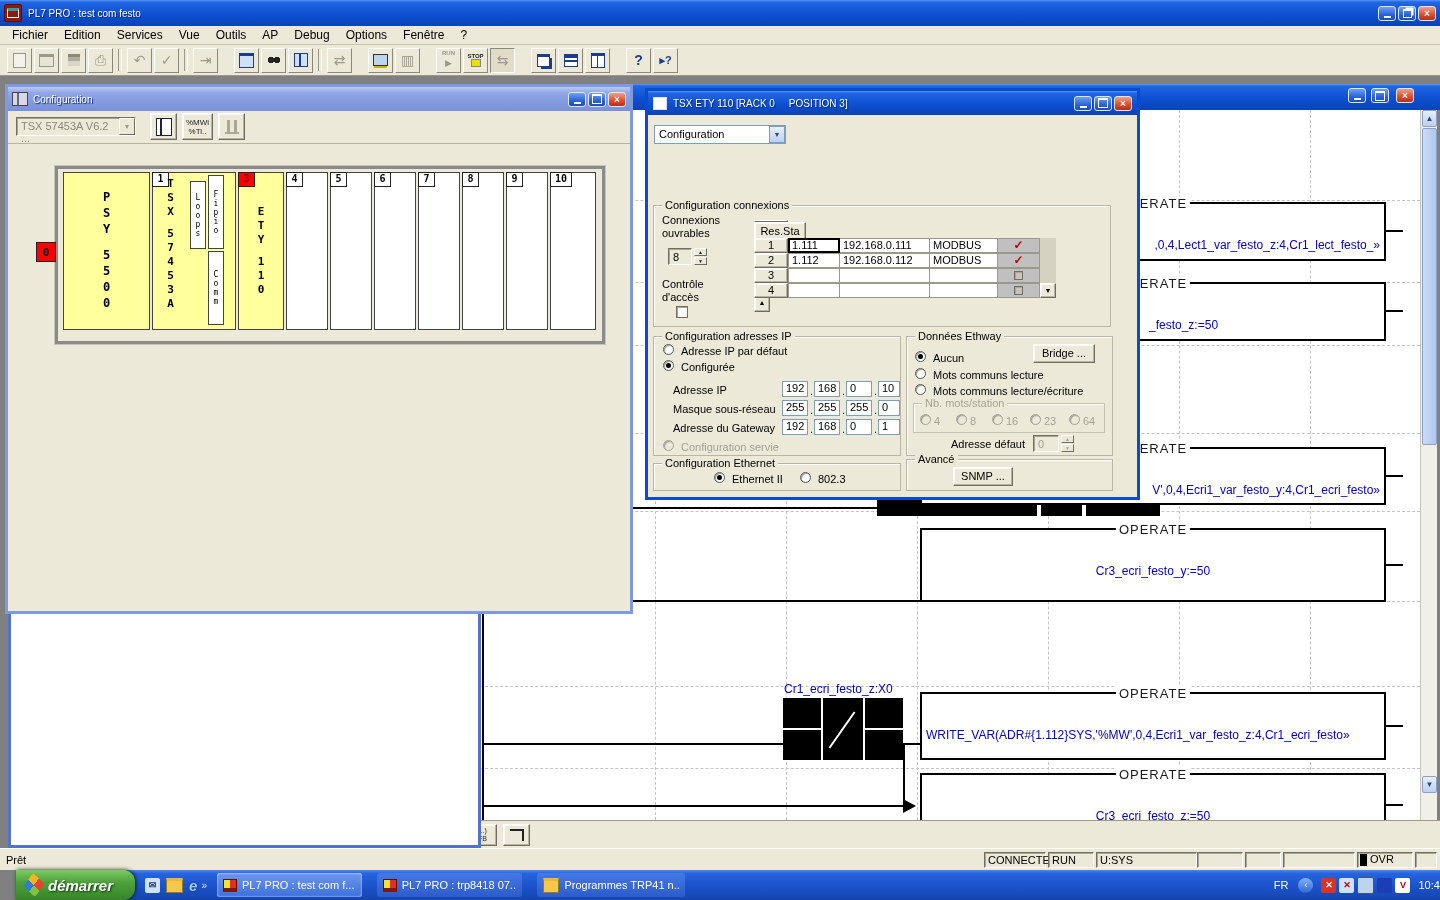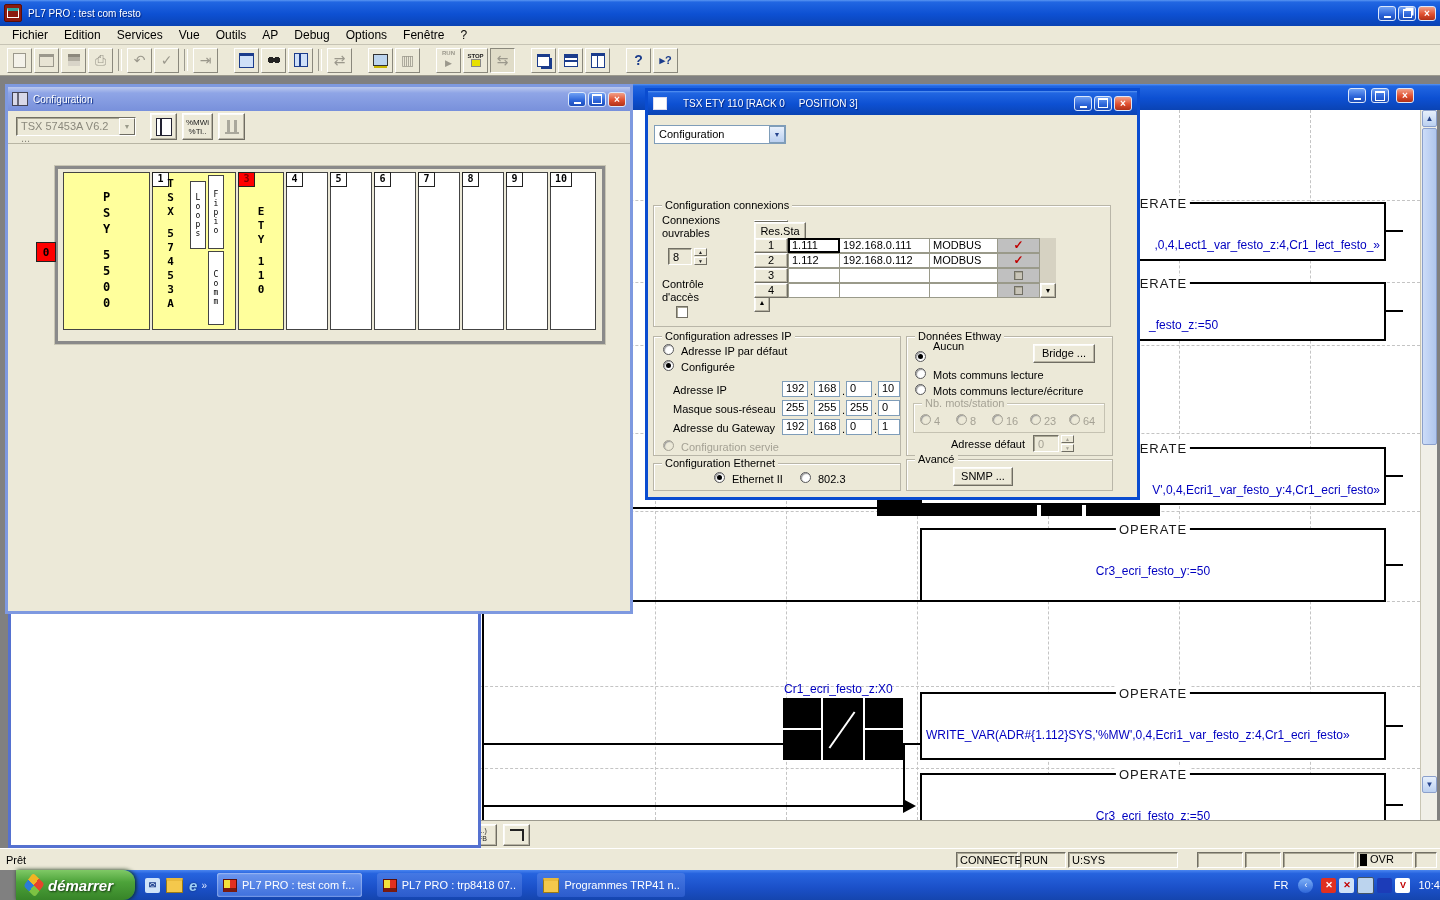--- a/index.html
+++ b/index.html
@@ -366,21 +366,21 @@
           </div>
         <div style="position:absolute;left:542px;top:28px;width:46px;height:158px;background:#fff;border:1px solid #444;box-sizing:border-box;">
             <span style="position:absolute;left:-1px;top:-1px;width:20px;height:13px;background:#fff;border:1px solid #222;font-family:'DejaVu Sans Mono',monospace;font-weight:bold;font-size:10px;text-align:center;line-height:12px;"><span>10</span></span>
           </div>
       </div>
     </div>
 
     <div class="abs" style="left:645px;top:12px;width:495px;height:412px;border:3px solid #0A4CD0;background:#ECE9D8;box-sizing:border-box;">
       <div class="tb-active" style="height:24px;display:flex;align-items:center;padding:0 5px;">
         <span style="width:12px;height:11px;background:#fff;border:1px solid #dde;"></span>
-        <span class="wtitle pre" style="margin-left:16px;">TSX ETY 110 [RACK 0     POSITION 3]</span>
+        <span class="wtitle pre" style="margin-left:6px;">TSX ETY 110 [RACK 0     POSITION 3]</span>
         <span style="flex:1"></span>
         <span class="xpbtn">
             <span class="glyph-min"></span>
           </span>
         <span class="xpbtn" style="margin-left:2px;">
             <span class="glyph-max"></span>
           </span>
         <span class="xpbtn red" style="margin-left:2px;">×</span>
       </div>
 
@@ -491,21 +491,21 @@
           <span style="position:absolute;left:220px;top:86px;">.</span>
           <span class="fld" style="position:absolute;left:224px;top:82px;width:22px;height:16px;padding-left:3px;">1</span>
 
           <span class="rad dis" style="position:absolute;left:9px;top:103px;"></span>
           <span style="position:absolute;left:27px;top:104px;color:#A5A295;">Configuration servie</span>
         </div>
 
         <div class="grp" style="left:258px;top:221px;width:207px;height:120px;">
           <span class="grp-t">Données Ethway</span>
           <span class="rad on" style="position:absolute;left:8px;top:14px;"></span>
-          <span style="position:absolute;left:26px;top:3px;">Aucun</span>
+          <span style="position:absolute;left:26px;top:15px;">Aucun</span>
           <span class="b3" style="position:absolute;left:126px;top:7px;width:62px;height:19px;text-align:center;line-height:17px;">
             <span>Bridge ...</span>
           </span>
           <span class="rad" style="position:absolute;left:8px;top:31px;"></span>
           <span style="position:absolute;left:26px;top:32px;">Mots communs lecture</span>
           <span class="rad" style="position:absolute;left:8px;top:47px;"></span>
           <span style="position:absolute;left:26px;top:48px;">Mots communs lecture/écriture</span>
           <div class="grp" style="left:6px;top:66px;width:192px;height:30px;border-color:#C5C2B2;">
             <span class="grp-t" style="color:#A5A295;">Nb. mots/station</span>
             <span class="rad dis" style="position:absolute;left:6px;top:10px;"></span>
@@ -542,21 +542,21 @@
           </span>
         </div>
       </div>
     </div>
   </div>
 
   <div class="abs" style="left:0;top:848px;width:1440px;height:22px;background:#ECE9D8;border-top:1px solid #fff;display:flex;align-items:center;box-sizing:border-box;">
     <span style="padding-left:6px;flex:1;">Prêt</span>
     <span class="sunk" style="width:62px;height:16px;line-height:15px;padding-left:3px;margin-right:2px;">CONNECTE</span>
     <span class="sunk" style="width:46px;height:16px;line-height:15px;padding-left:3px;margin-right:2px;">RUN</span>
-    <span class="sunk" style="width:110px;height:16px;line-height:15px;padding-left:3px;margin-right:19px;">U:SYS</span>
+    <span class="sunk" style="width:101px;height:16px;line-height:15px;padding-left:3px;margin-right:0;">U:SYS</span>
     <span class="sunk" style="width:46px;height:16px;margin-right:2px;"></span>
     <span class="sunk" style="width:36px;height:16px;margin-right:2px;"></span>
     <span class="sunk" style="width:72px;height:16px;margin-right:2px;"></span>
     <span class="sunk" style="width:56px;height:16px;line-height:15px;margin-right:2px;display:inline-flex;align-items:center;gap:3px;padding-left:2px;">
       <span style="width:7px;height:12px;background:#000;display:inline-block;"></span>
       <span>OVR</span>
     </span>
     <span class="sunk" style="width:22px;height:16px;margin-right:3px;"></span>
   </div>
 

